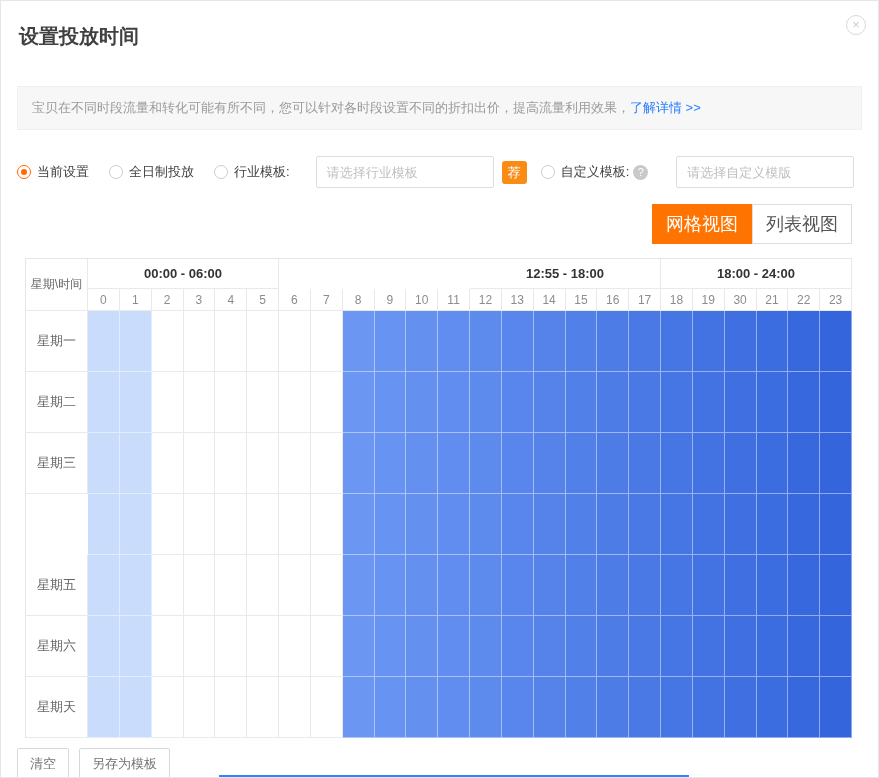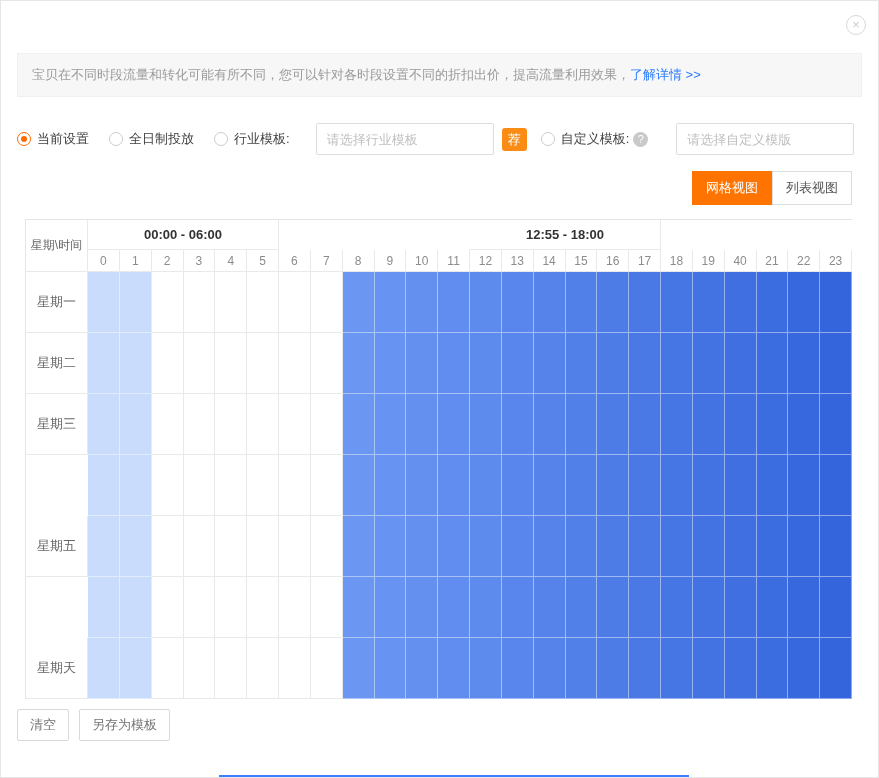--- a/index.html
+++ b/index.html
@@ -64,21 +64,21 @@
   }
 
   .help {
     width:15px; height:15px; border-radius:50%;
     background:#c9c9c9; color:#fff; font-size:11px; line-height:15px;
     text-align:center; margin:0 2px 0 4px; flex:0 0 auto;
   }
 
   .toggle-row { display:flex; justify-content:flex-end; margin:16px 10px 14px 0; }
   .toggle {
-    font-size:13px; padding:7px 13px;
+    font-size:18px; padding:7px 13px;
     border:1px solid #ddd; background:#fff; color:#555;
     cursor:pointer; font-family:inherit;
   }
   .toggle.active { background:#ff7300; border-color:#ff7300; color:#fff; }
 
   .schedule-grid {
     margin:0 10px 0 8px;
     display:grid;
     grid-template-columns:62px repeat(24, 1fr);
     grid-template-rows:30px 22px repeat(7, 61px);
@@ -106,20 +106,21 @@
     width:470px; height:2px; background:#3d7eff;
   }
 </style>
 </head>
 <body>
 
 <div class="dialog">
 
   <div class="close">×</div>
 
+  <h1 class="title">设置投放时间</h1>
 
   <div class="banner">
     <span>宝贝在不同时段流量和转化可能有所不同，您可以针对各时段设置不同的折扣出价，提高流量利用效果，</span><a>了解详情 &gt;&gt;</a>
   </div>
 
   <div class="options">
     <span class="radio-group">
       <span class="rb checked"></span>
       <span>当前设置</span>
     </span>
@@ -143,41 +144,42 @@
 
   <div class="toggle-row">
     <button class="toggle active">网格视图</button>
     <button class="toggle">列表视图</button>
   </div>
 
   <div class="schedule-grid" id="schedule-grid">
       <div class="gcell corner" style="grid-area: 1 / 1 / 3;">星期\时间</div>
       <div class="gcell tgroup" style="grid-area: 1 / 2 / auto / span 6;">00:00 - 06:00</div>
       <div class="gcell tgroup" style="grid-area: 1 / 14 / auto / span 6;">12:55 - 18:00</div>
+      <div class="gcell tgroup" style="grid-area: 1 / 20 / auto / span 6;">18:00 - 24:00</div>
       <div class="gcell hourhead" style="grid-area: 2 / 2;">0</div>
       <div class="gcell hourhead" style="grid-area: 2 / 3;">1</div>
       <div class="gcell hourhead" style="grid-area: 2 / 4;">2</div>
       <div class="gcell hourhead" style="grid-area: 2 / 5;">3</div>
       <div class="gcell hourhead" style="grid-area: 2 / 6;">4</div>
       <div class="gcell hourhead" style="grid-area: 2 / 7;">5</div>
       <div class="gcell hourhead" style="grid-area: 2 / 8;">6</div>
       <div class="gcell hourhead" style="grid-area: 2 / 9;">7</div>
       <div class="gcell hourhead" style="grid-area: 2 / 10;">8</div>
       <div class="gcell hourhead" style="grid-area: 2 / 11;">9</div>
       <div class="gcell hourhead" style="grid-area: 2 / 12;">10</div>
       <div class="gcell hourhead" style="grid-area: 2 / 13;">11</div>
       <div class="gcell hourhead" style="grid-area: 2 / 14;">12</div>
       <div class="gcell hourhead" style="grid-area: 2 / 15;">13</div>
       <div class="gcell hourhead" style="grid-area: 2 / 16;">14</div>
       <div class="gcell hourhead" style="grid-area: 2 / 17;">15</div>
       <div class="gcell hourhead" style="grid-area: 2 / 18;">16</div>
       <div class="gcell hourhead" style="grid-area: 2 / 19;">17</div>
       <div class="gcell hourhead" style="grid-area: 2 / 20;">18</div>
       <div class="gcell hourhead" style="grid-area: 2 / 21;">19</div>
-      <div class="gcell hourhead" style="grid-area: 2 / 22;">40</div>
+      <div class="gcell hourhead" style="grid-area: 2 / 22;">30</div>
       <div class="gcell hourhead" style="grid-area: 2 / 23;">21</div>
       <div class="gcell hourhead" style="grid-area: 2 / 24;">22</div>
       <div class="gcell hourhead" style="grid-area: 2 / 25;">23</div>
       <div class="gcell daylabel" style="grid-area: 3 / 1;">星期一</div>
       <div class="gcell cell filled" style="grid-area: 3 / 2; background: rgb(201, 220, 251);"></div>
       <div class="gcell cell filled" style="grid-area: 3 / 3; background: rgb(201, 220, 251);"></div>
       <div class="gcell cell" style="grid-area: 3 / 4;"></div>
       <div class="gcell cell" style="grid-area: 3 / 5;"></div>
       <div class="gcell cell" style="grid-area: 3 / 6;"></div>
       <div class="gcell cell" style="grid-area: 3 / 7;"></div>
@@ -291,20 +293,21 @@
       <div class="gcell cell filled" style="grid-area: 7 / 16; background: rgb(85, 131, 234);"></div>
       <div class="gcell cell filled" style="grid-area: 7 / 17; background: rgb(81, 128, 233);"></div>
       <div class="gcell cell filled" style="grid-area: 7 / 18; background: rgb(78, 124, 231);"></div>
       <div class="gcell cell filled" style="grid-area: 7 / 19; background: rgb(74, 121, 230);"></div>
       <div class="gcell cell filled" style="grid-area: 7 / 20; background: rgb(70, 118, 228);"></div>
       <div class="gcell cell filled" style="grid-area: 7 / 21; background: rgb(67, 114, 227);"></div>
       <div class="gcell cell filled" style="grid-area: 7 / 22; background: rgb(63, 111, 225);"></div>
       <div class="gcell cell filled" style="grid-area: 7 / 23; background: rgb(59, 108, 224);"></div>
       <div class="gcell cell filled" style="grid-area: 7 / 24; background: rgb(56, 104, 222);"></div>
       <div class="gcell cell filled" style="grid-area: 7 / 25; background: rgb(52, 101, 221);"></div>
+      <div class="gcell daylabel" style="grid-area: 8 / 1;">星期六</div>
       <div class="gcell cell filled" style="grid-area: 8 / 2; background: rgb(201, 220, 251);"></div>
       <div class="gcell cell filled" style="grid-area: 8 / 3; background: rgb(201, 220, 251);"></div>
       <div class="gcell cell" style="grid-area: 8 / 4;"></div>
       <div class="gcell cell" style="grid-area: 8 / 5;"></div>
       <div class="gcell cell" style="grid-area: 8 / 6;"></div>
       <div class="gcell cell" style="grid-area: 8 / 7;"></div>
       <div class="gcell cell" style="grid-area: 8 / 8;"></div>
       <div class="gcell cell" style="grid-area: 8 / 9;"></div>
       <div class="gcell cell filled" style="grid-area: 8 / 10; background: rgb(107, 151, 243);"></div>
       <div class="gcell cell filled" style="grid-area: 8 / 11; background: rgb(103, 148, 242);"></div>

